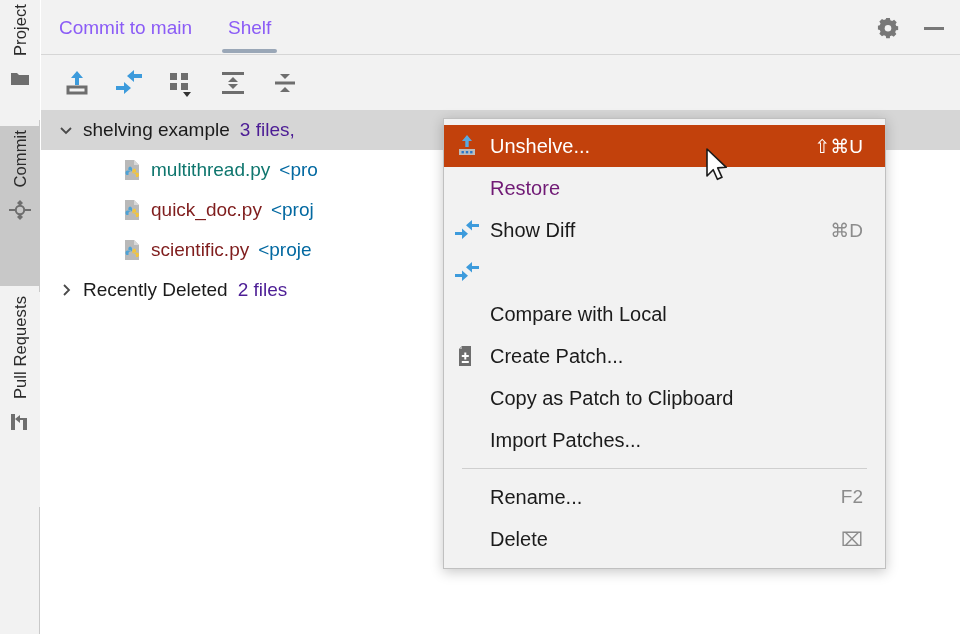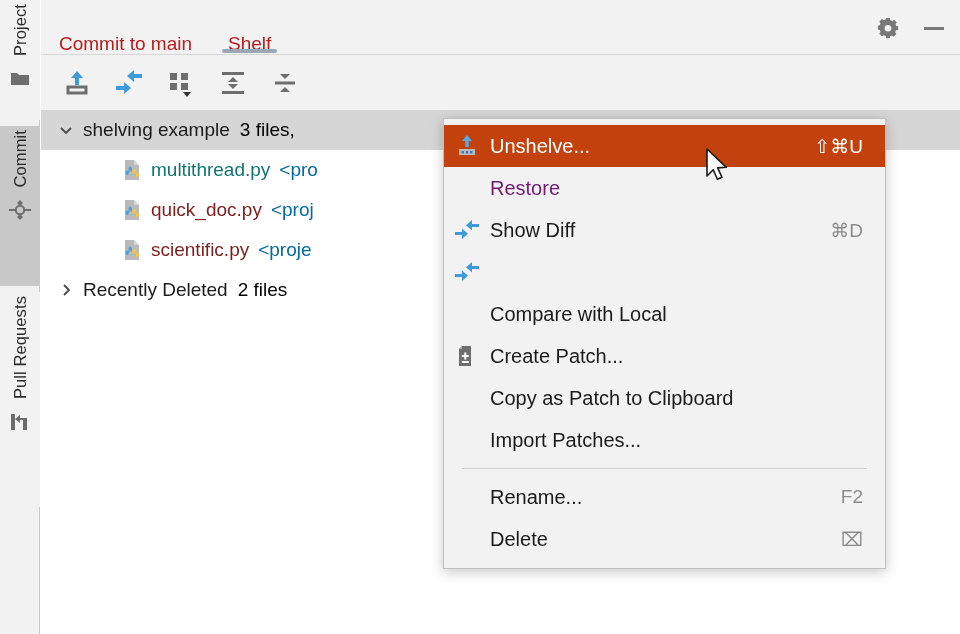--- a/index.html
+++ b/index.html
@@ -74,24 +74,24 @@
     height: 55px;
     background: #f2f2f2;
     border-bottom: 1px solid #d6d6d6;
     box-sizing: border-box;
   }
   .tabs { position: absolute; left: 0; top: 0; height: 55px; display: flex; align-items: flex-start; }
   .tab {
     position: relative;
     height: 55px;
     display: flex;
-    align-items: flex-end;
+    align-items: center;
     padding: 0 18px;
     font-size: 19px;
-    color: #b91c1c;
+    color: #8b5cf6;
     white-space: nowrap;
     cursor: default;
   }
   .tab .underline {
     position: absolute;
     left: 12px; right: 12px;
     bottom: 2px;
     height: 4px;
     border-radius: 2px;
     background: transparent;
@@ -156,21 +156,21 @@
     display: flex; align-items: center; justify-content: center;
     flex: 0 0 26px;
   }
   .node-title {
     font-size: 19px;
     color: #1b1b1b;
     margin-left: 4px;
   }
   .node-meta {
     font-size: 19px;
-    color: #000000;
+    color: #4c1d95;
     margin-left: 10px;
   }
   .file-row { padding-left: 80px; }
   .file-icon { width: 22px; height: 22px; margin-right: 8px; flex: 0 0 22px; }
   .file-name { font-size: 19px; }
   .file-name.green { color: #0f766e; }
   .file-name.blue  { color: #7f1d1d; }
   .file-path { font-size: 19px; color: #0369a1; margin-left: 9px; }
 
   

